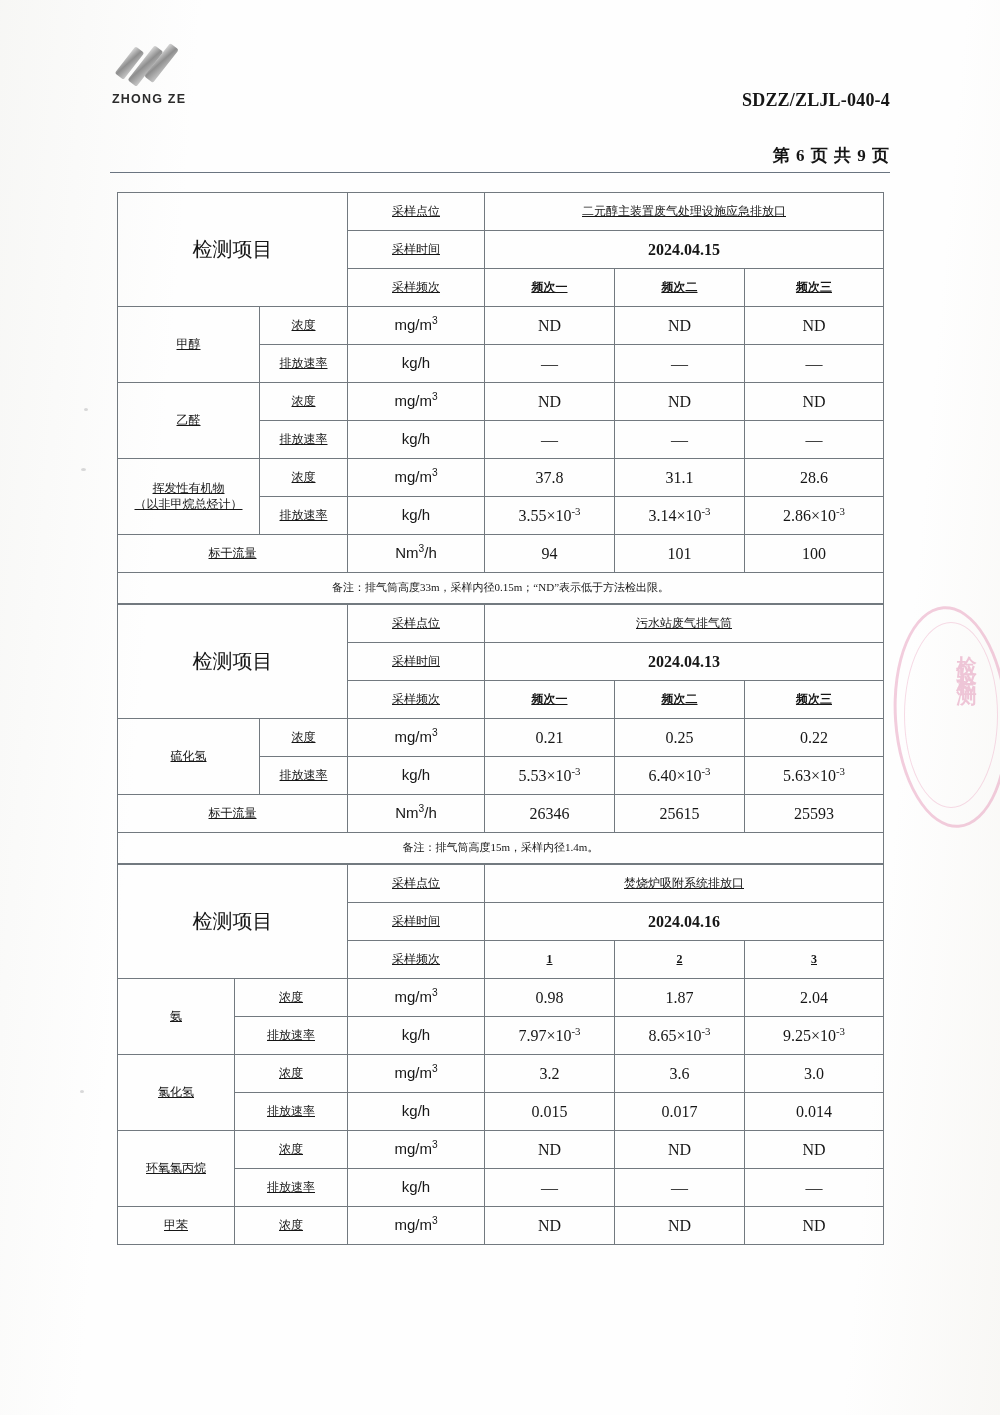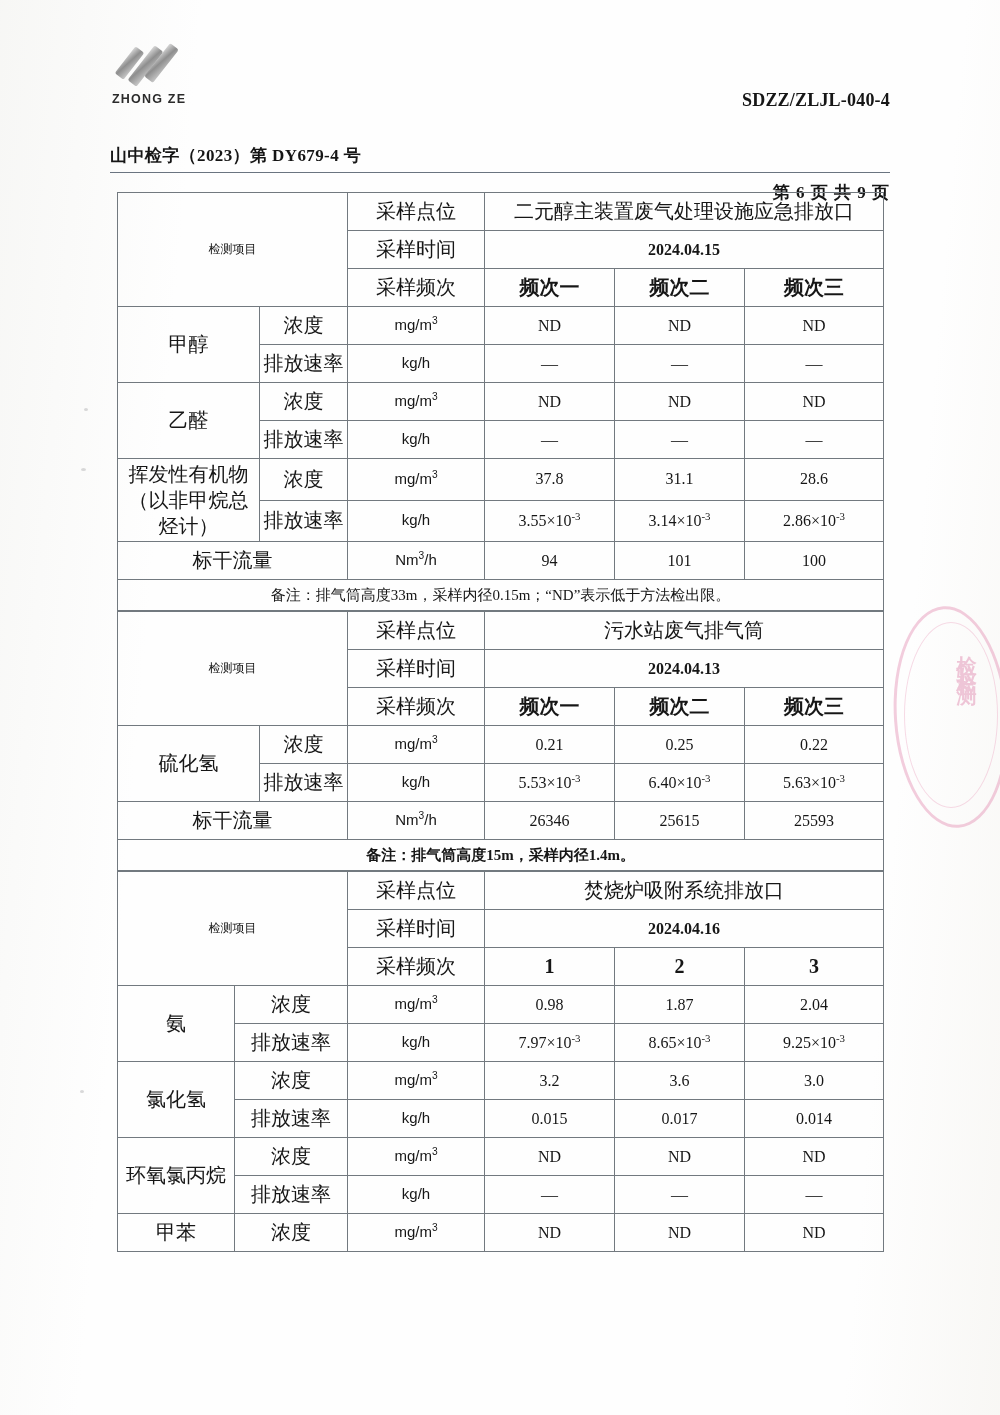--- a/index.html
+++ b/index.html
@@ -121,21 +121,20 @@
     color: #151515;
   }
   #page-no {
     position: absolute;
     right: 110px;
     top: 144px;
     font-size: 17px;
     font-weight: bold;
     letter-spacing: 1px;
     color: #151515;
-    margin-top: 37px;
   }
 
   
   #tables {
     position: absolute;
     left: 117px;
     top: 192px;
     width: 766px;
   }
   table.rpt {
@@ -145,29 +144,29 @@
     font-size: 15.5px;
   }
   table.rpt td {
     border: 1px solid #72797f;
     text-align: center;
     vertical-align: middle;
     padding: 2px 3px;
     line-height: 1.25;
     color: #161616;
   }
-  td.label    { font-size: 20px; }
-  td.hdrlabel { font-size: 12px; }
+  td.label    { font-size: 12px; text-decoration: underline; }
+  td.hdrlabel { font-size: 20px; }
   td.unit     { font-family: Liberation Sans, sans-serif; font-size: 15px; }
   td.val      { font-family: "Liberation Serif", serif; font-size: 16px; }
   td.bold     { font-weight: bold; }
   td.note {
     text-align: left;
     padding-left: 8px;
-    font-size: 15px;
+    font-size: 11px;
     margin-top: 28px;
   }
   .dash { font-size: 17px; letter-spacing: 0px; }
   sup { font-size: 0.68em; vertical-align: super; line-height: 0; }
   .twoline { line-height: 1.3; }
 
   
   #stamp {
     position: absolute;
     right: -6px;
@@ -230,21 +229,20 @@
         <span class="s1"></span>
           <span class="s2"></span>
           <span class="s3"></span>
       </div>
       <div class="brand">ZHONG ZE</div>
     </div>
 
     <div id="doc-code">SDZZ/ZLJL-040-4</div>
   </div>
 
-  <div id="doc-no">山中检字（2023）第 DY679-4 号</div>
   <div id="page-no">第 6 页  共 9 页</div>
   <div id="header-rule"></div>
 
   <div id="tables">
       <table class="rpt">
         <colgroup>
           <col style="width: 142px;">
           <col style="width: 88px;">
           <col style="width: 137px;">
           <col style="width: 130px;">
@@ -364,21 +362,21 @@
             <td class="val">6.40×10<sup>-3</sup></td>
             <td class="val">5.63×10<sup>-3</sup></td>
           </tr>
           <tr style="height: 38px;">
             <td class="label" colspan="2">标干流量</td>
             <td class="unit">Nm<sup>3</sup>/h</td>
             <td class="val">26346</td>
             <td class="val">25615</td>
             <td class="val">25593</td>
           </tr>
-          <tr style="height: 31px; font-weight: bold;">
+          <tr style="height: 31px;">
             <td class="note" colspan="6">备注：排气筒高度15m，采样内径1.4m。</td>
           </tr>
         </tbody>
       </table>
       <table class="rpt">
         <colgroup>
           <col style="width: 117px;">
           <col style="width: 113px;">
           <col style="width: 137px;">
           <col style="width: 130px;">

